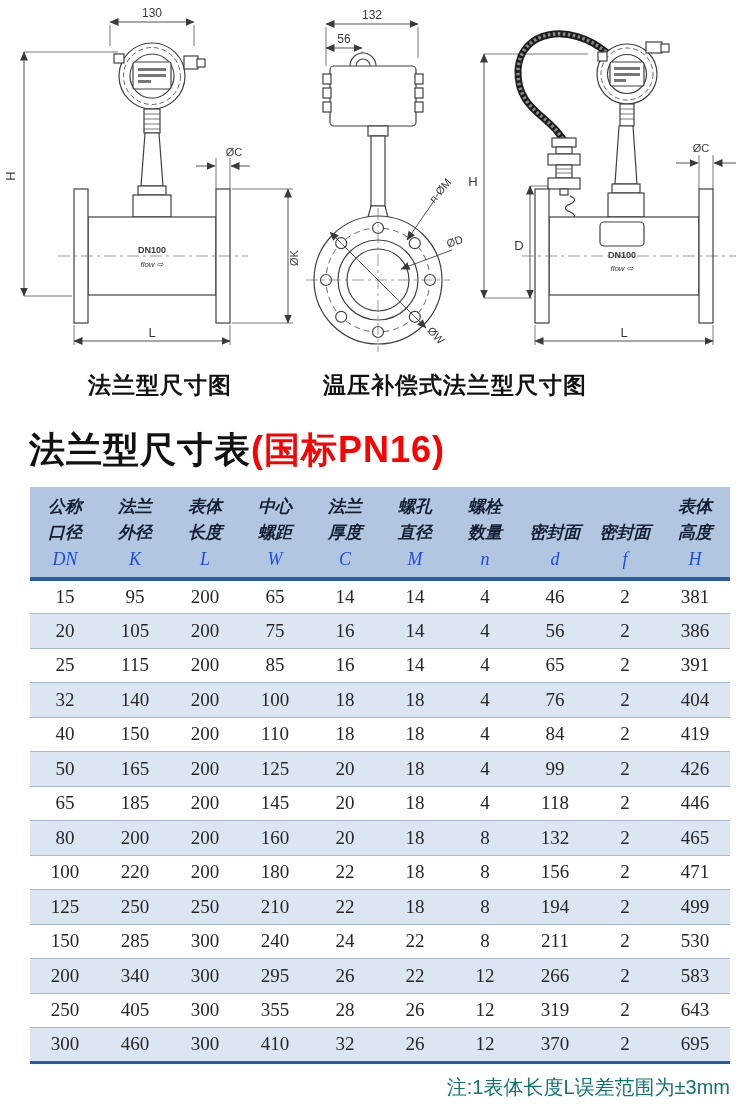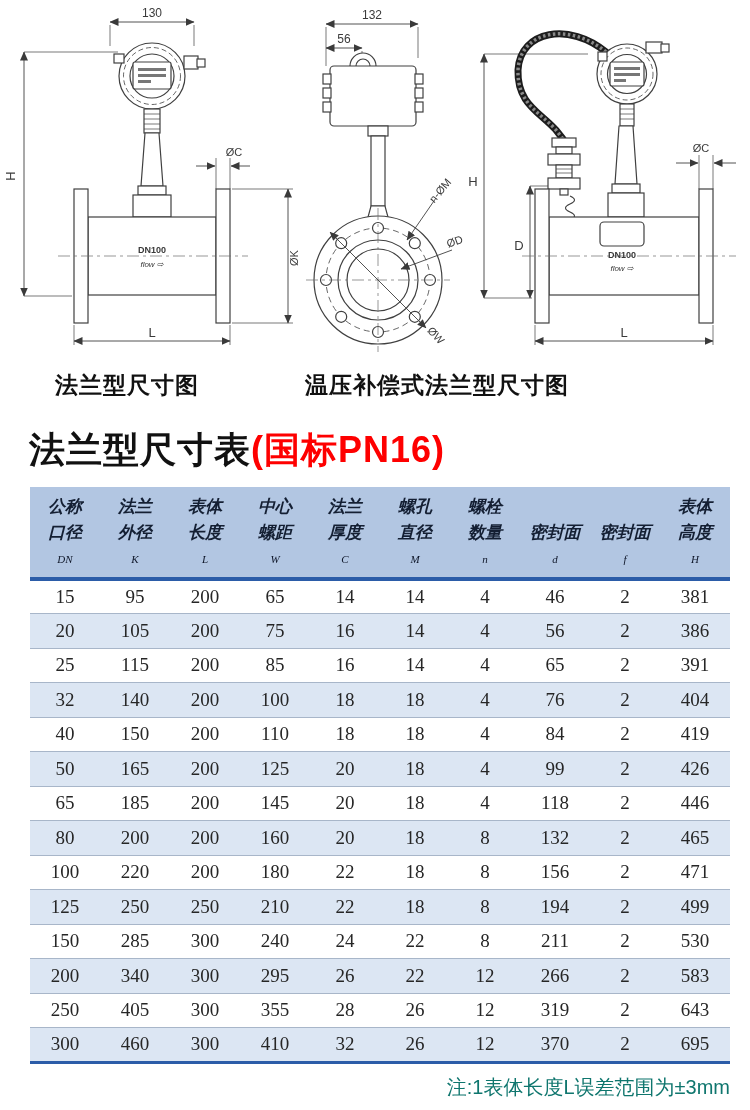--- a/index.html
+++ b/index.html
@@ -4,40 +4,40 @@
 <style>
   * { margin:0; padding:0; box-sizing:border-box; }
   html,body { width:750px; height:1110px; background:#fff; overflow:hidden;
               font-family:"Liberation Sans", sans-serif; }
   .page { position:relative; width:750px; height:1110px; background:#fff; }
 
   
   .diagrams { position:absolute; left:0; top:0; width:750px; height:365px; }
   svg text { font-family:"Liberation Sans", sans-serif; fill:#3a3a3a; }
   .caption { position:absolute; top:370px; font-size:23px; font-weight:bold;
-             color:#111; letter-spacing:1px; }
+             color:#111; text-align:center; letter-spacing:1px; }
   .caption-left  { left:55px;  width:210px; }
   .caption-right { left:305px; width:300px; }
 
   
   .title { position:absolute; left:29px; top:426px; font-size:36px; font-weight:bold;
            color:#111; letter-spacing:1px; white-space:nowrap; }
   .title .red { color:var(--title-red,#fe0000); }
 
   
   .dim-table { position:absolute; left:30px; top:487px; width:700px;
                border-collapse:collapse; table-layout:fixed;
                border-bottom:3px solid var(--accent,#2b5ca8); }
   .dim-table thead tr { background:var(--header-bg,#b2c6e2);font-style:italic; }
   .dim-table th { padding:7px 0 5px 0; border-bottom:4px solid var(--accent,#2b5ca8);
                   vertical-align:top; }
   .th-l1, .th-l2 { height:26px; line-height:26px; font-size:17px; font-weight:bold;
                    color:#141f33; text-align:center; }
-  .th-letter { height:26px; line-height:26px; font-size:11px; font-weight:normal;
-               font-family:"Liberation Serif", serif; color:#0f172a; text-align:center; }
+  .th-letter { height:26px; line-height:26px; font-size:18px; font-weight:normal;
+               font-family:"Liberation Serif", serif; color:#1d4ed8; text-align:center; }
   .dim-table td { height:34.5px; text-align:center; vertical-align:middle;
                   font-family:"Liberation Serif", serif; font-size:19px; color:#262626;
                   border-bottom:1px solid #a8b6c9; }
   .dim-table tbody tr:nth-child(even) { background:var(--row-alt,#dce6f3); }
 
   
   .note { position:absolute; left:30px; top:1074px; width:700px; text-align:right;
           font-size:20px; color:#0f766e; }
 </style>
 </head>

